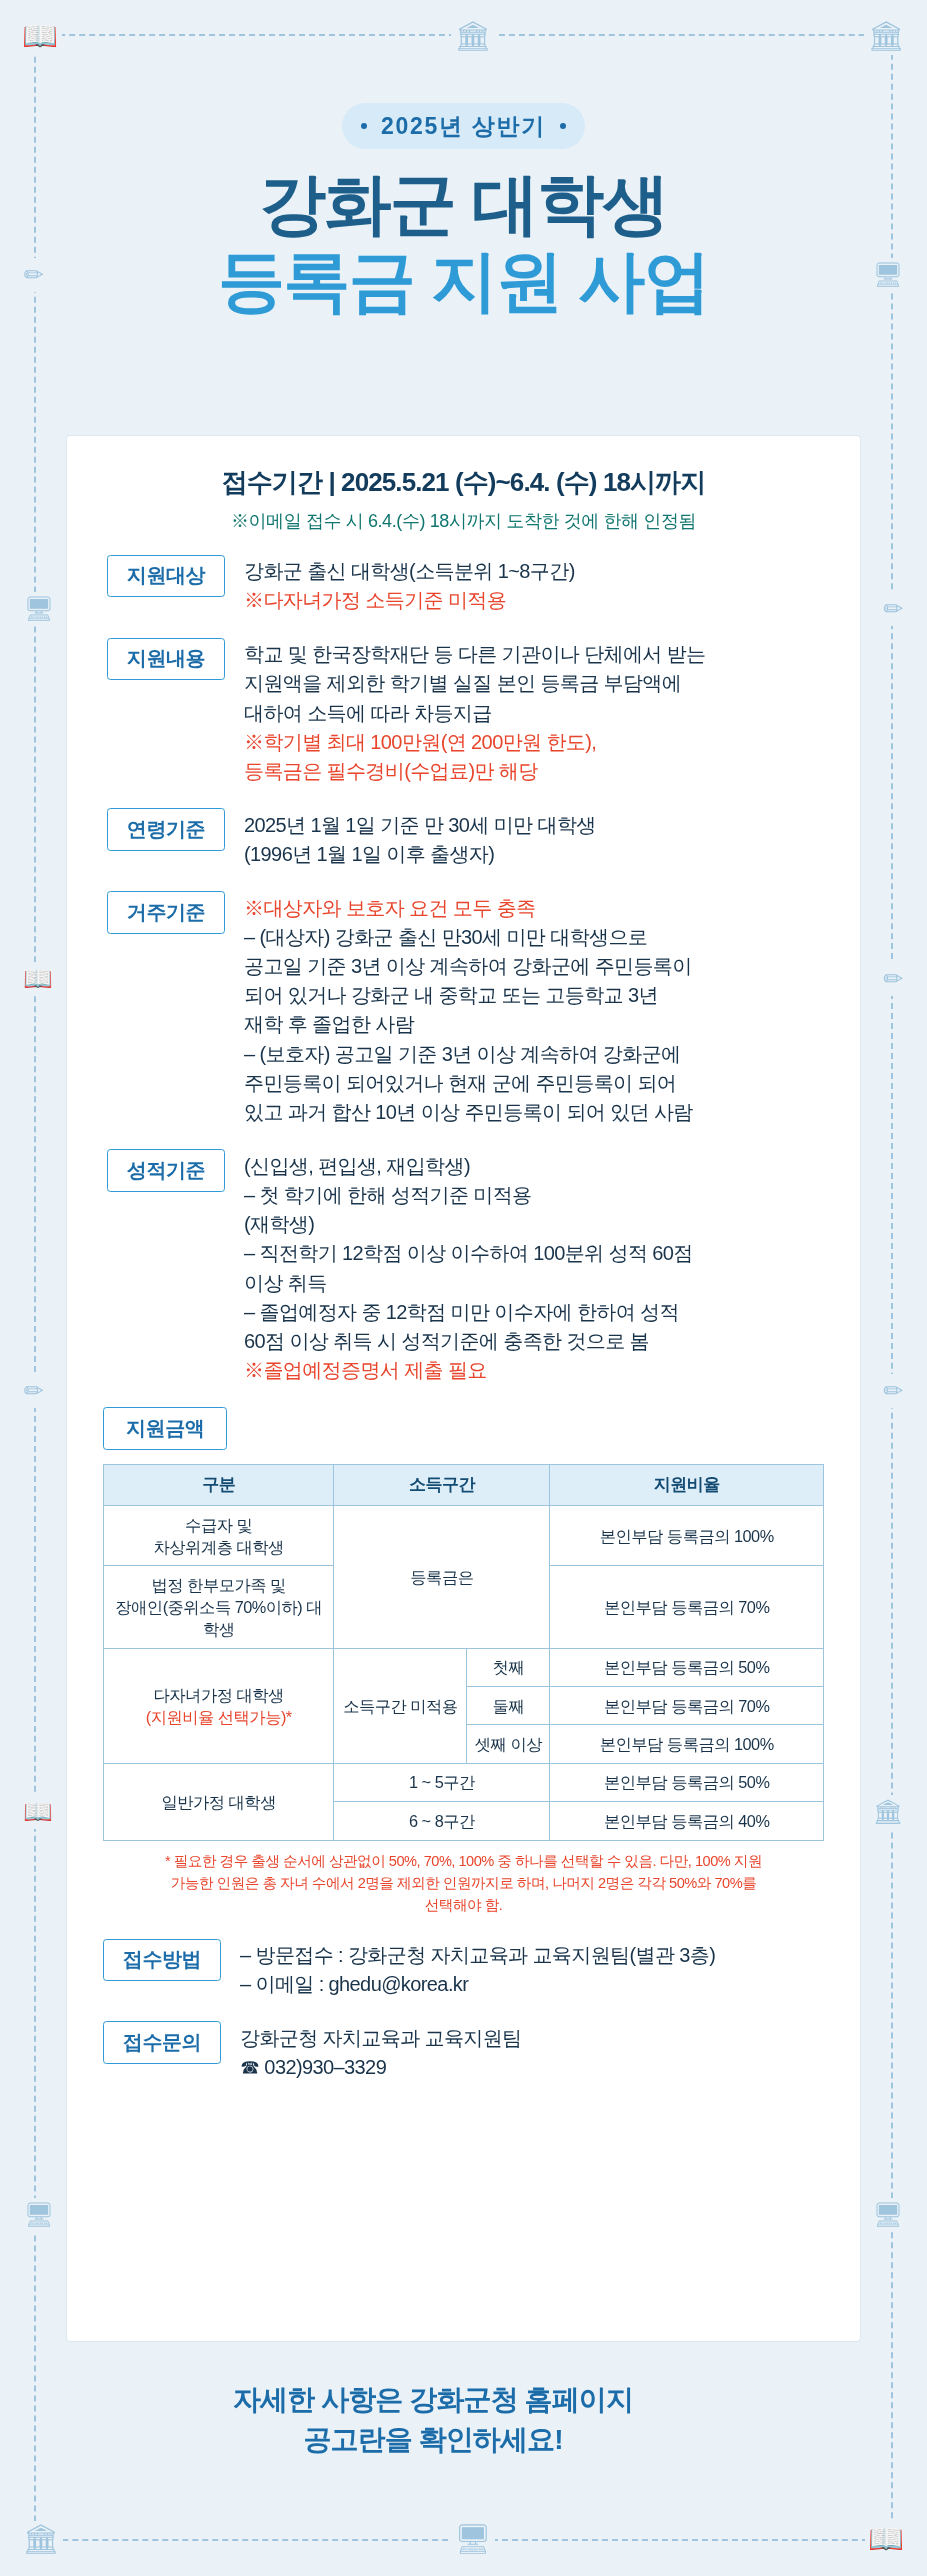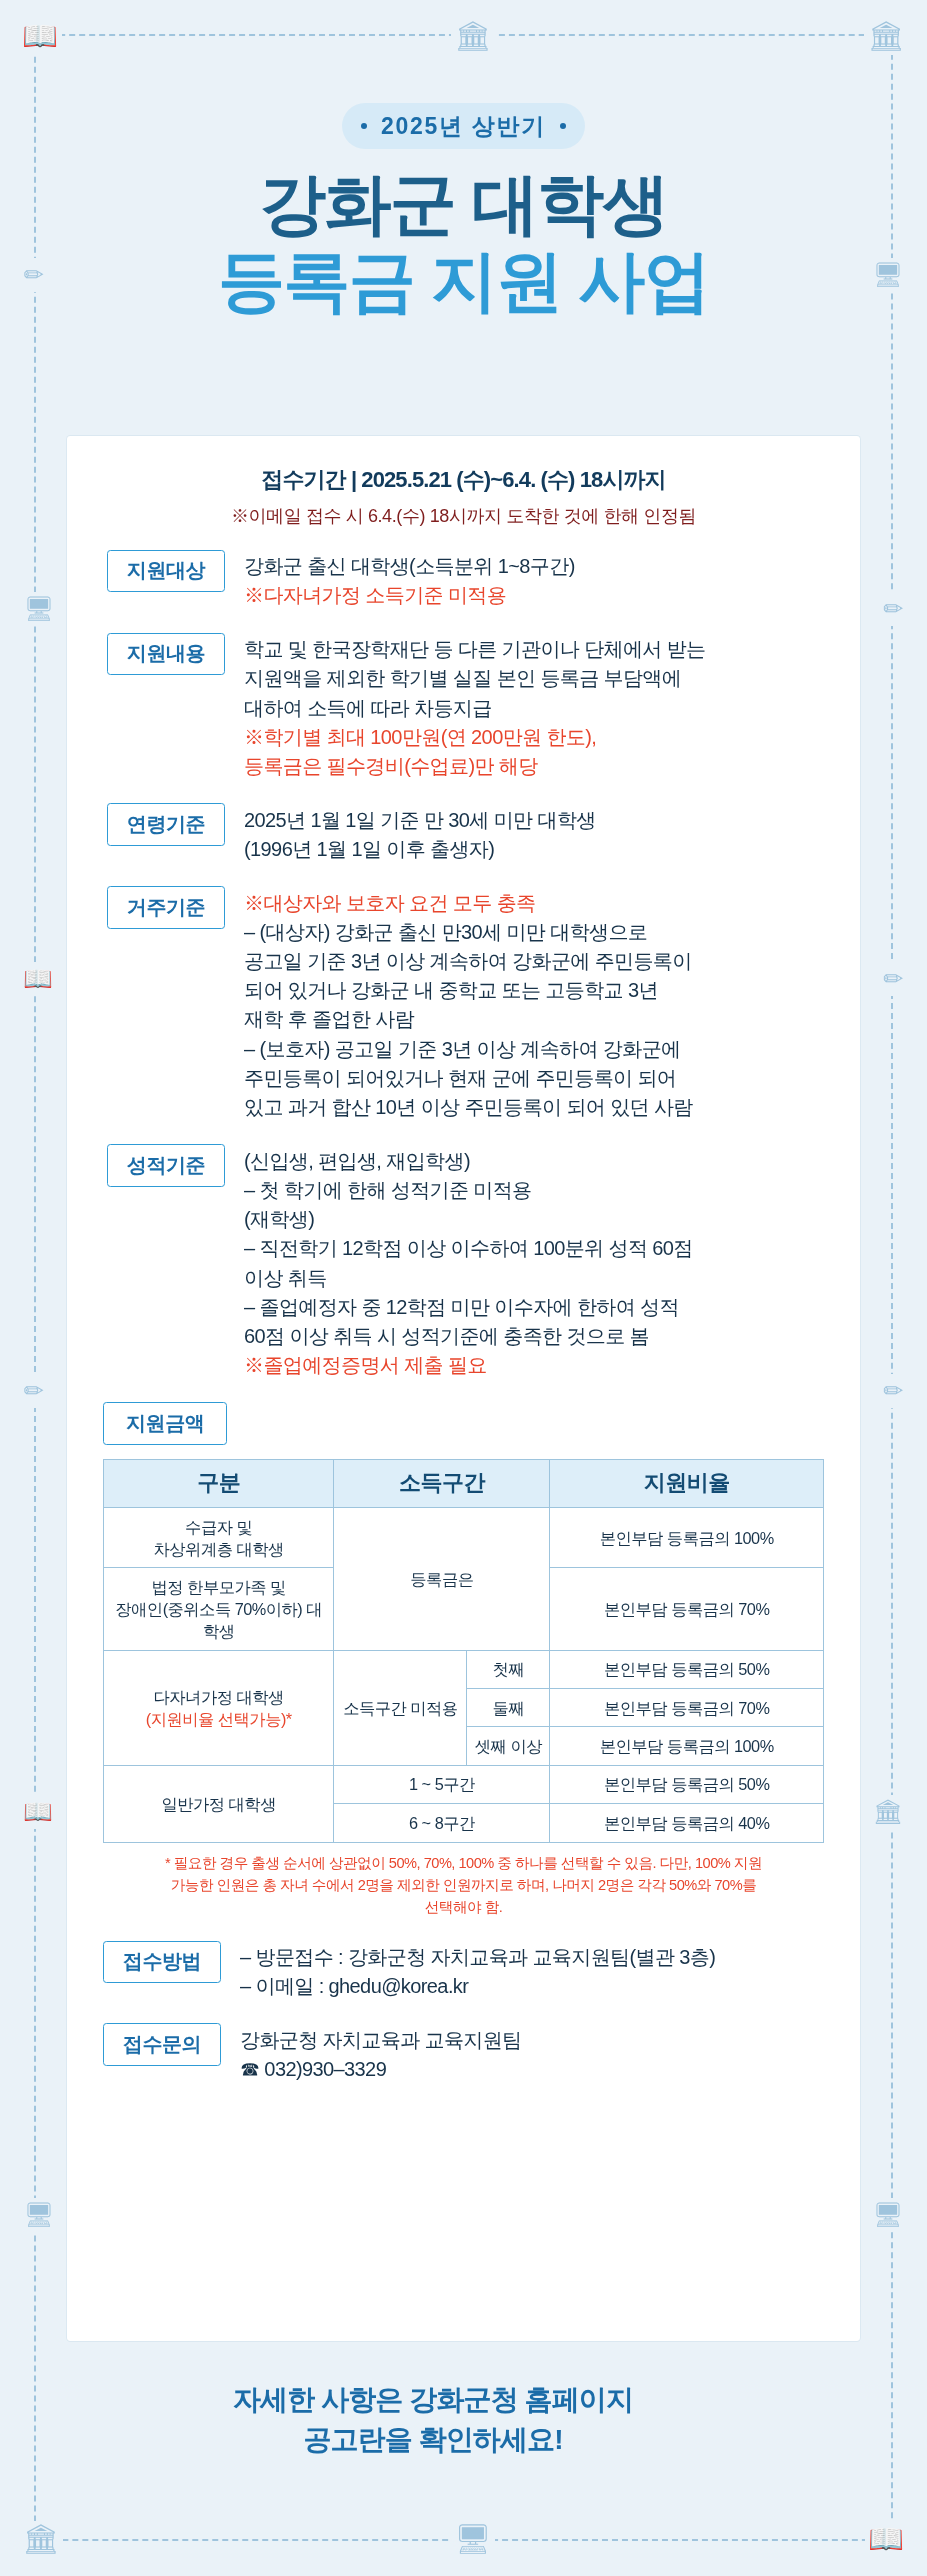--- a/index.html
+++ b/index.html
@@ -95,30 +95,30 @@
     width: 793px;
     height: 1905px;
     background: #ffffff;
     border-radius: 3.4px;
     box-shadow: 0 0 0 0.9px #dbe8f1;
   }
 
   .period {
     text-align: center;
     padding-top: 29px;
-    font-size: 22px;
+    font-size: 26px;
     font-weight: bold;
     color: #123b5c;
     letter-spacing: -0.9px;
   }
   .period-note {
     text-align: center;
     margin-top: 8.6px;
     font-size: 18px;
-    color: #7f1d1d;
+    color: #0f766e;
     letter-spacing: -0.4px;
   }
 
   .rows { margin-top: 22px; padding: 0 40px; }
   .row {
     display: flex;
     align-items: flex-start;
     margin-bottom: 22px;
   }
   .tag {
@@ -165,21 +165,21 @@
     border-collapse: collapse;
     font-size: 16.3px;
     color: #18334a;
     letter-spacing: -0.5px;
   }
   table.fund th {
     background: #ddeef9;
     border: 0.9px solid #9dc4dd;
     font-weight: bold;
     padding: 8.6px 3.4px;
-    font-size: 22px;
+    font-size: 17px;
     color: #134b73;
   }
   table.fund td {
     border: 0.9px solid #9dc4dd;
     padding: 7.7px 5.2px;
     text-align: center;
     line-height: 1.35;
     background: #fff;
   }
   table.fund td.multi { white-space: pre-line; text-align: center; }

